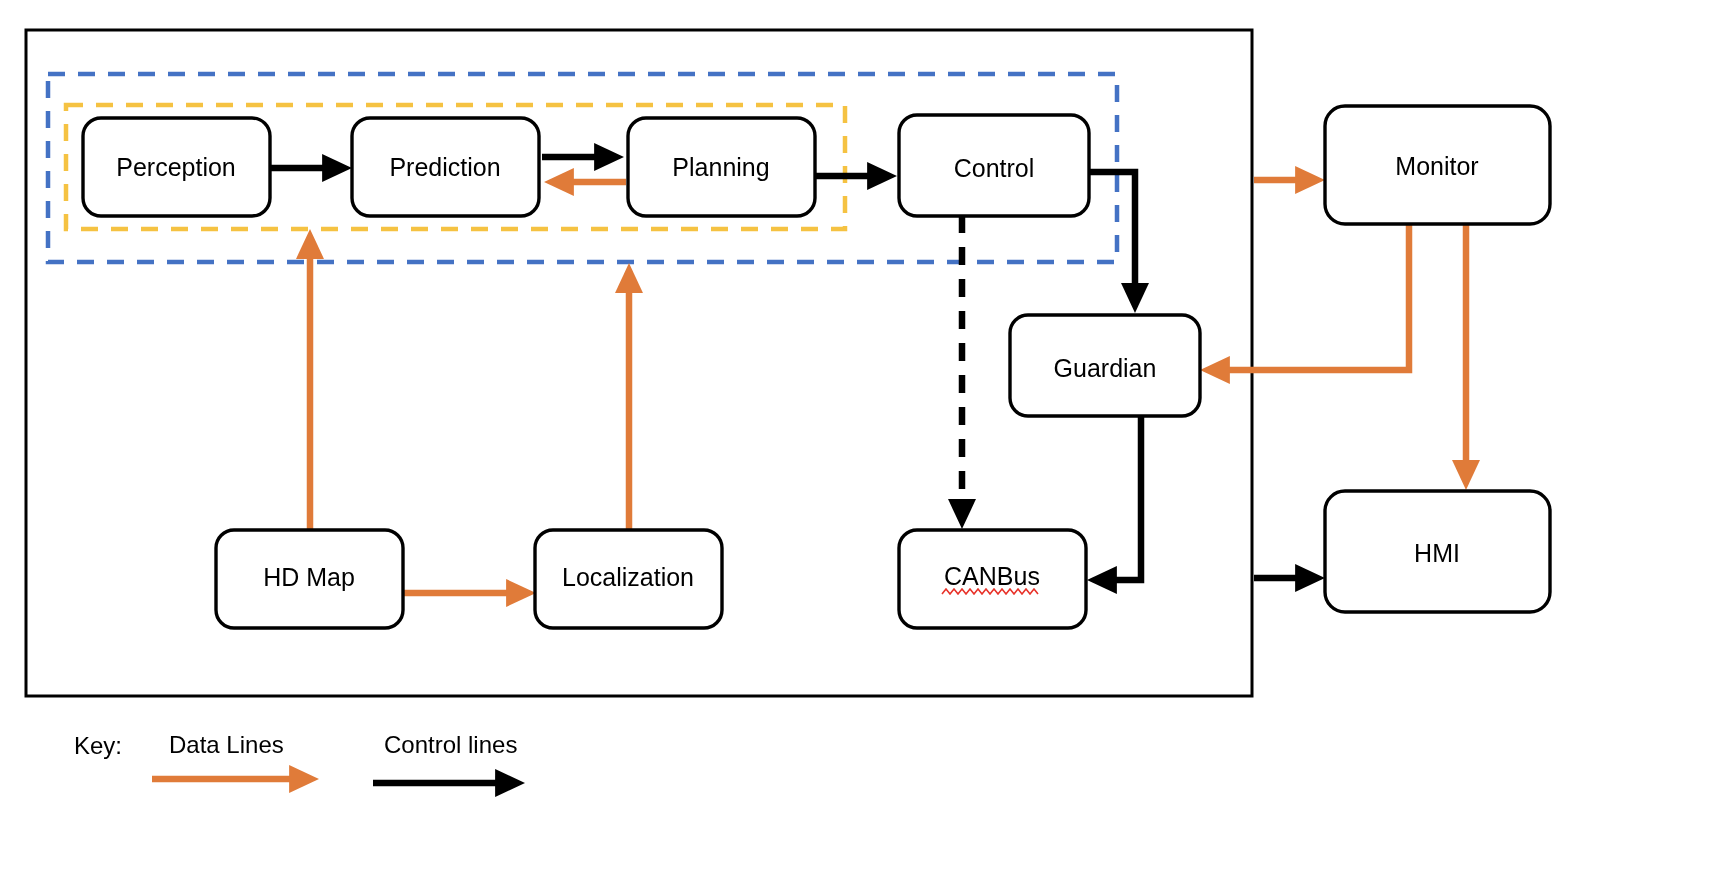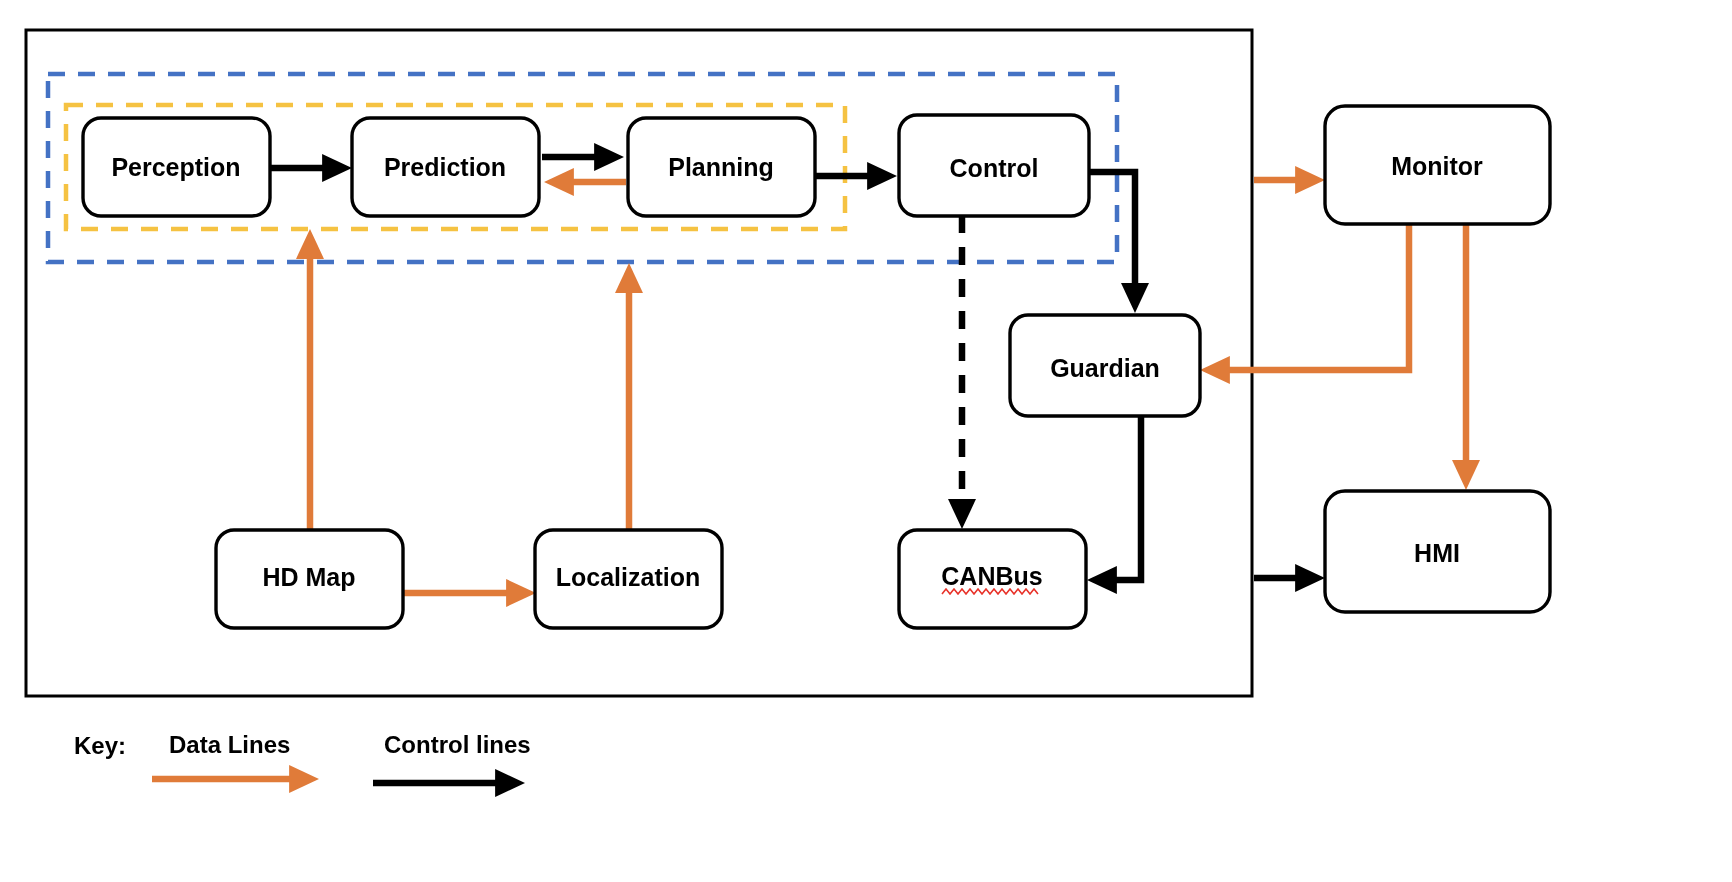--- a/index.html
+++ b/index.html
@@ -9,21 +9,21 @@
   }
   body {
     width: 1732px; height: 882px;
     font-family: "Liberation Sans", sans-serif;
     position: relative;
     overflow: hidden;
   }
   #stage {
     position: absolute;
     left: 0; top: 0;
-    width: 1732px; height: 882px; font-weight: bold;
+    width: 1732px; height: 882px;
   }
   svg#diagram {
     position: absolute;
     left: 0; top: 0;
     width: 1732px; height: 882px;
   }
   .node-label {
     font-family: "Liberation Sans", sans-serif;
     font-size: 25px;
     fill: #000000;

